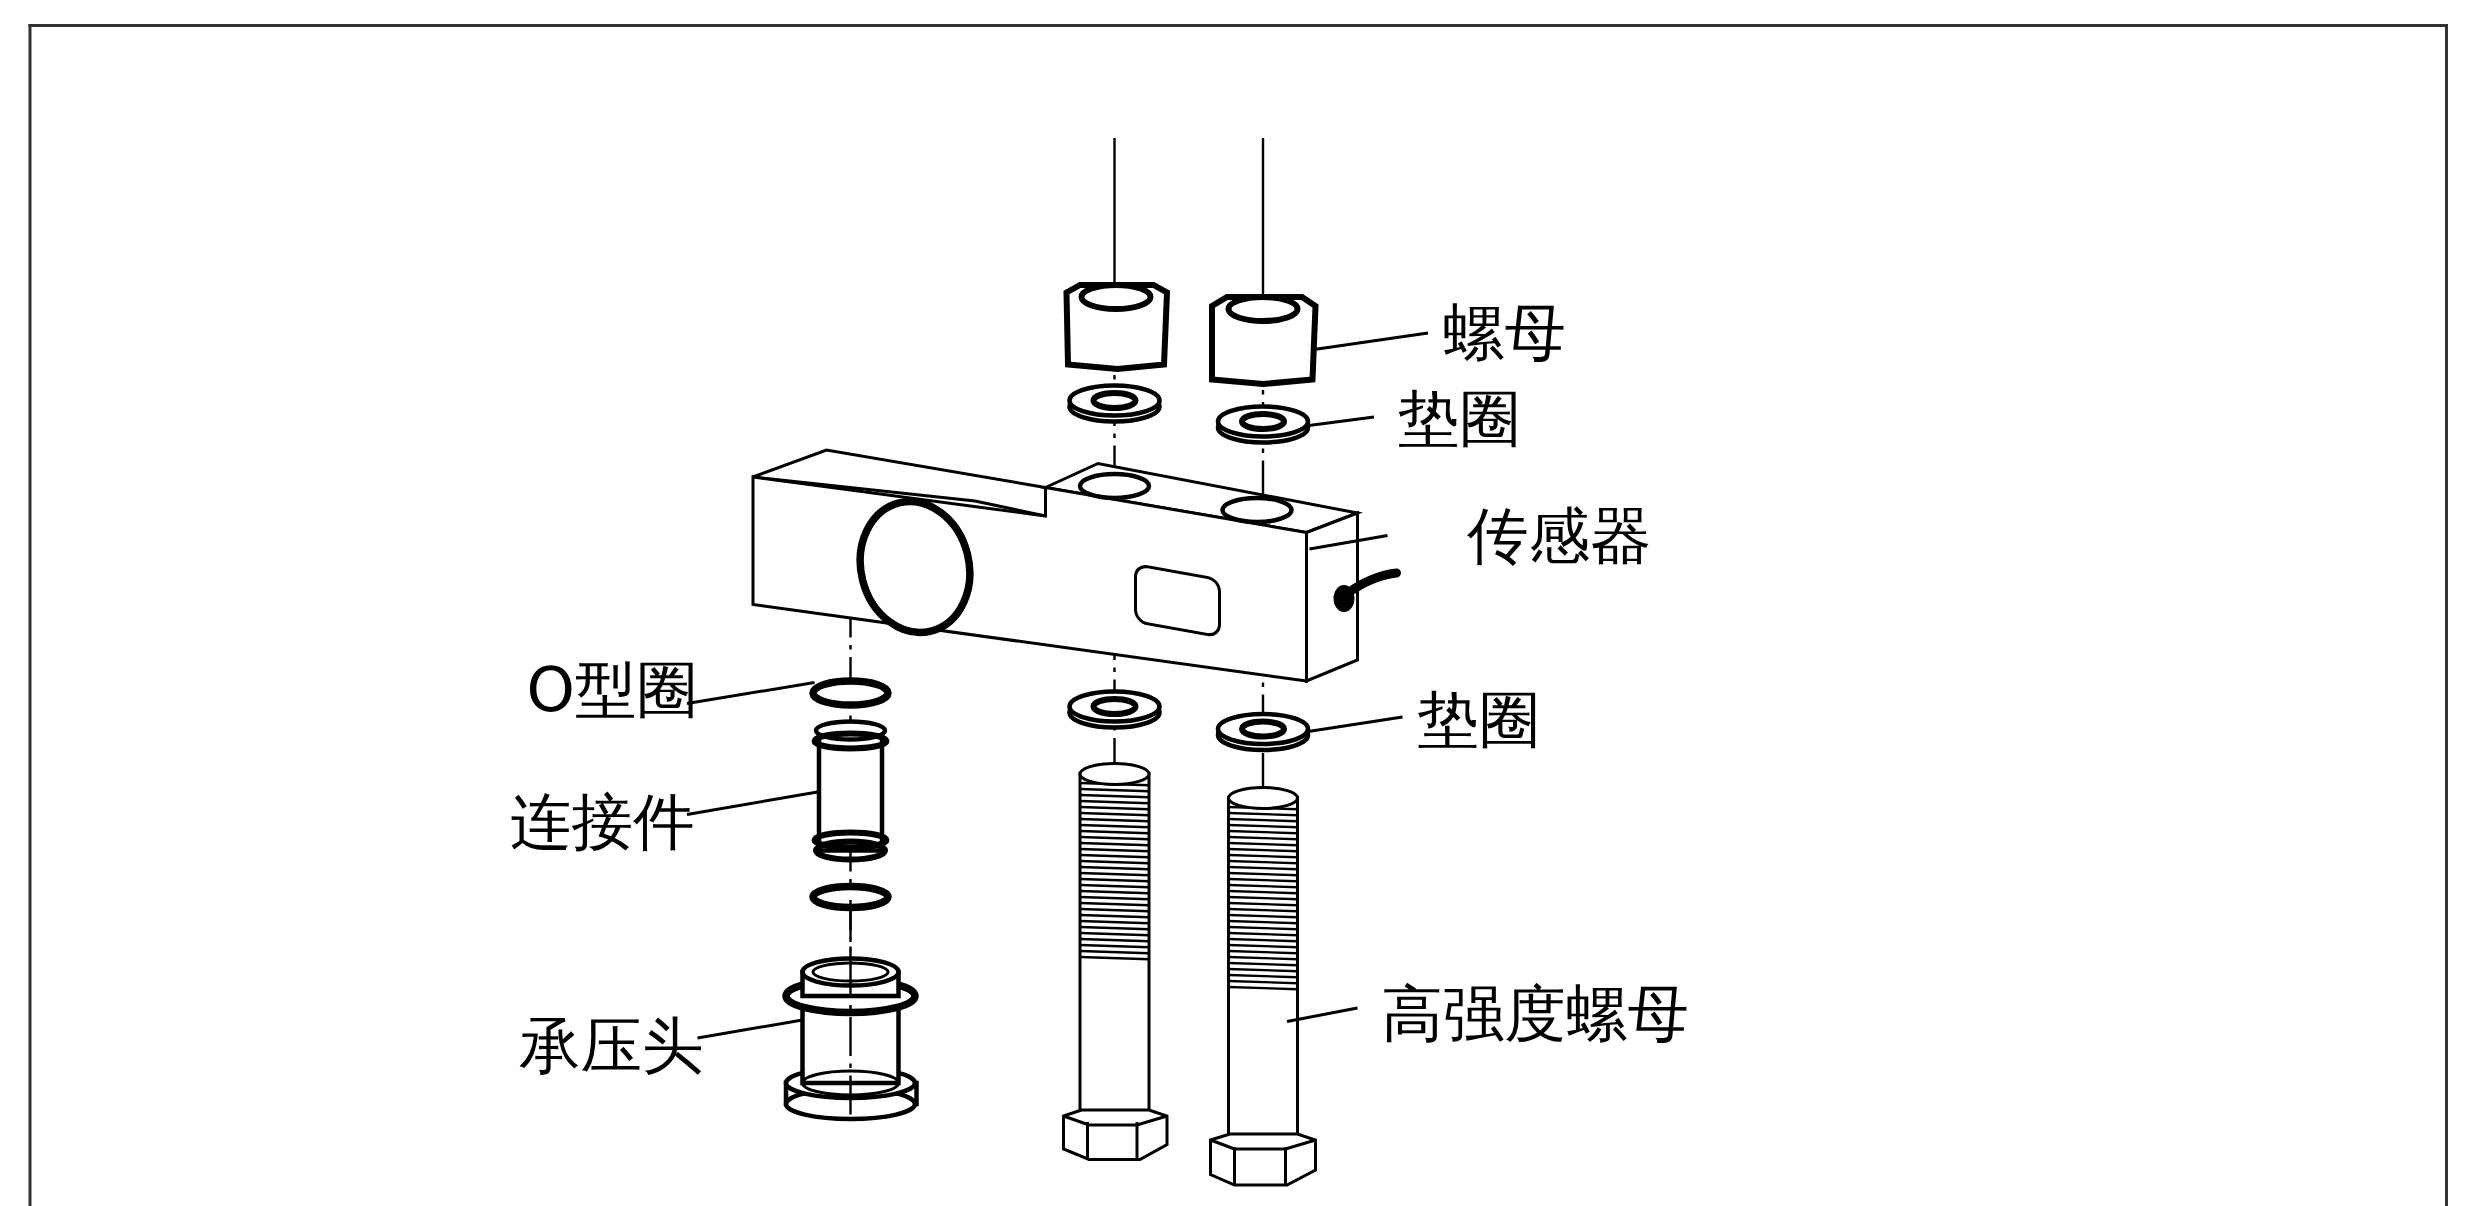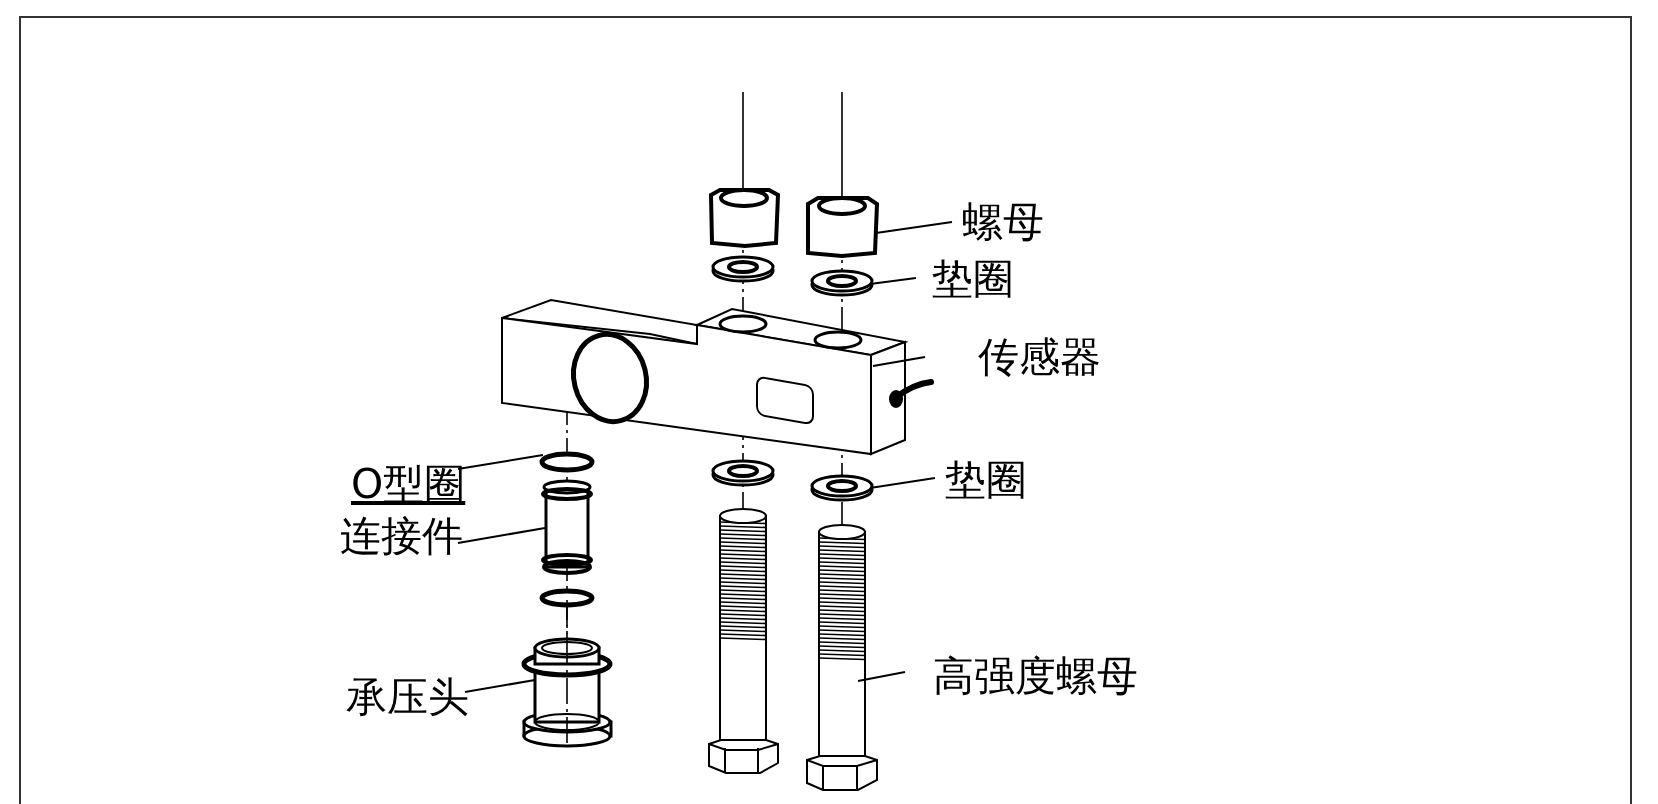--- a/index.html
+++ b/index.html
@@ -200,16 +200,16 @@
     <line class="leader" x1="458" y1="543" x2="545" y2="528"></line>
     <line class="leader" x1="465" y1="692" x2="535" y2="680"></line>
     <line class="leader" x1="858" y1="681" x2="905" y2="672"></line>
   </g>
 </svg>
 
 <div class="lbl" style="left:962px; top:202px;">螺母</div>
 <div class="lbl" style="left:932px; top:259px;">垫圈</div>
 <div class="lbl" style="left:978px; top:337px;">传感器</div>
 <div class="lbl" style="left:945px; top:460px;">垫圈</div>
-<div class="lbl" style="left:351px; top:464px;text-decoration:underline;">O型圈</div>
-<div class="lbl" style="left:340px; top:516px;text-align:right;">连接件</div>
+<div class="lbl" style="left:351px; top:440px;">O型圈</div>
+<div class="lbl" style="left:340px; top:528px;text-align:right;">连接件</div>
 <div class="lbl" style="left:346px; top:677px;">承压头</div>
-<div class="lbl" style="left:921px; top:656px;margin-left:12px;">高强度螺母</div>
+<div class="lbl" style="left:921px; top:656px;">高强度螺母</div>
 
 </body></html>

